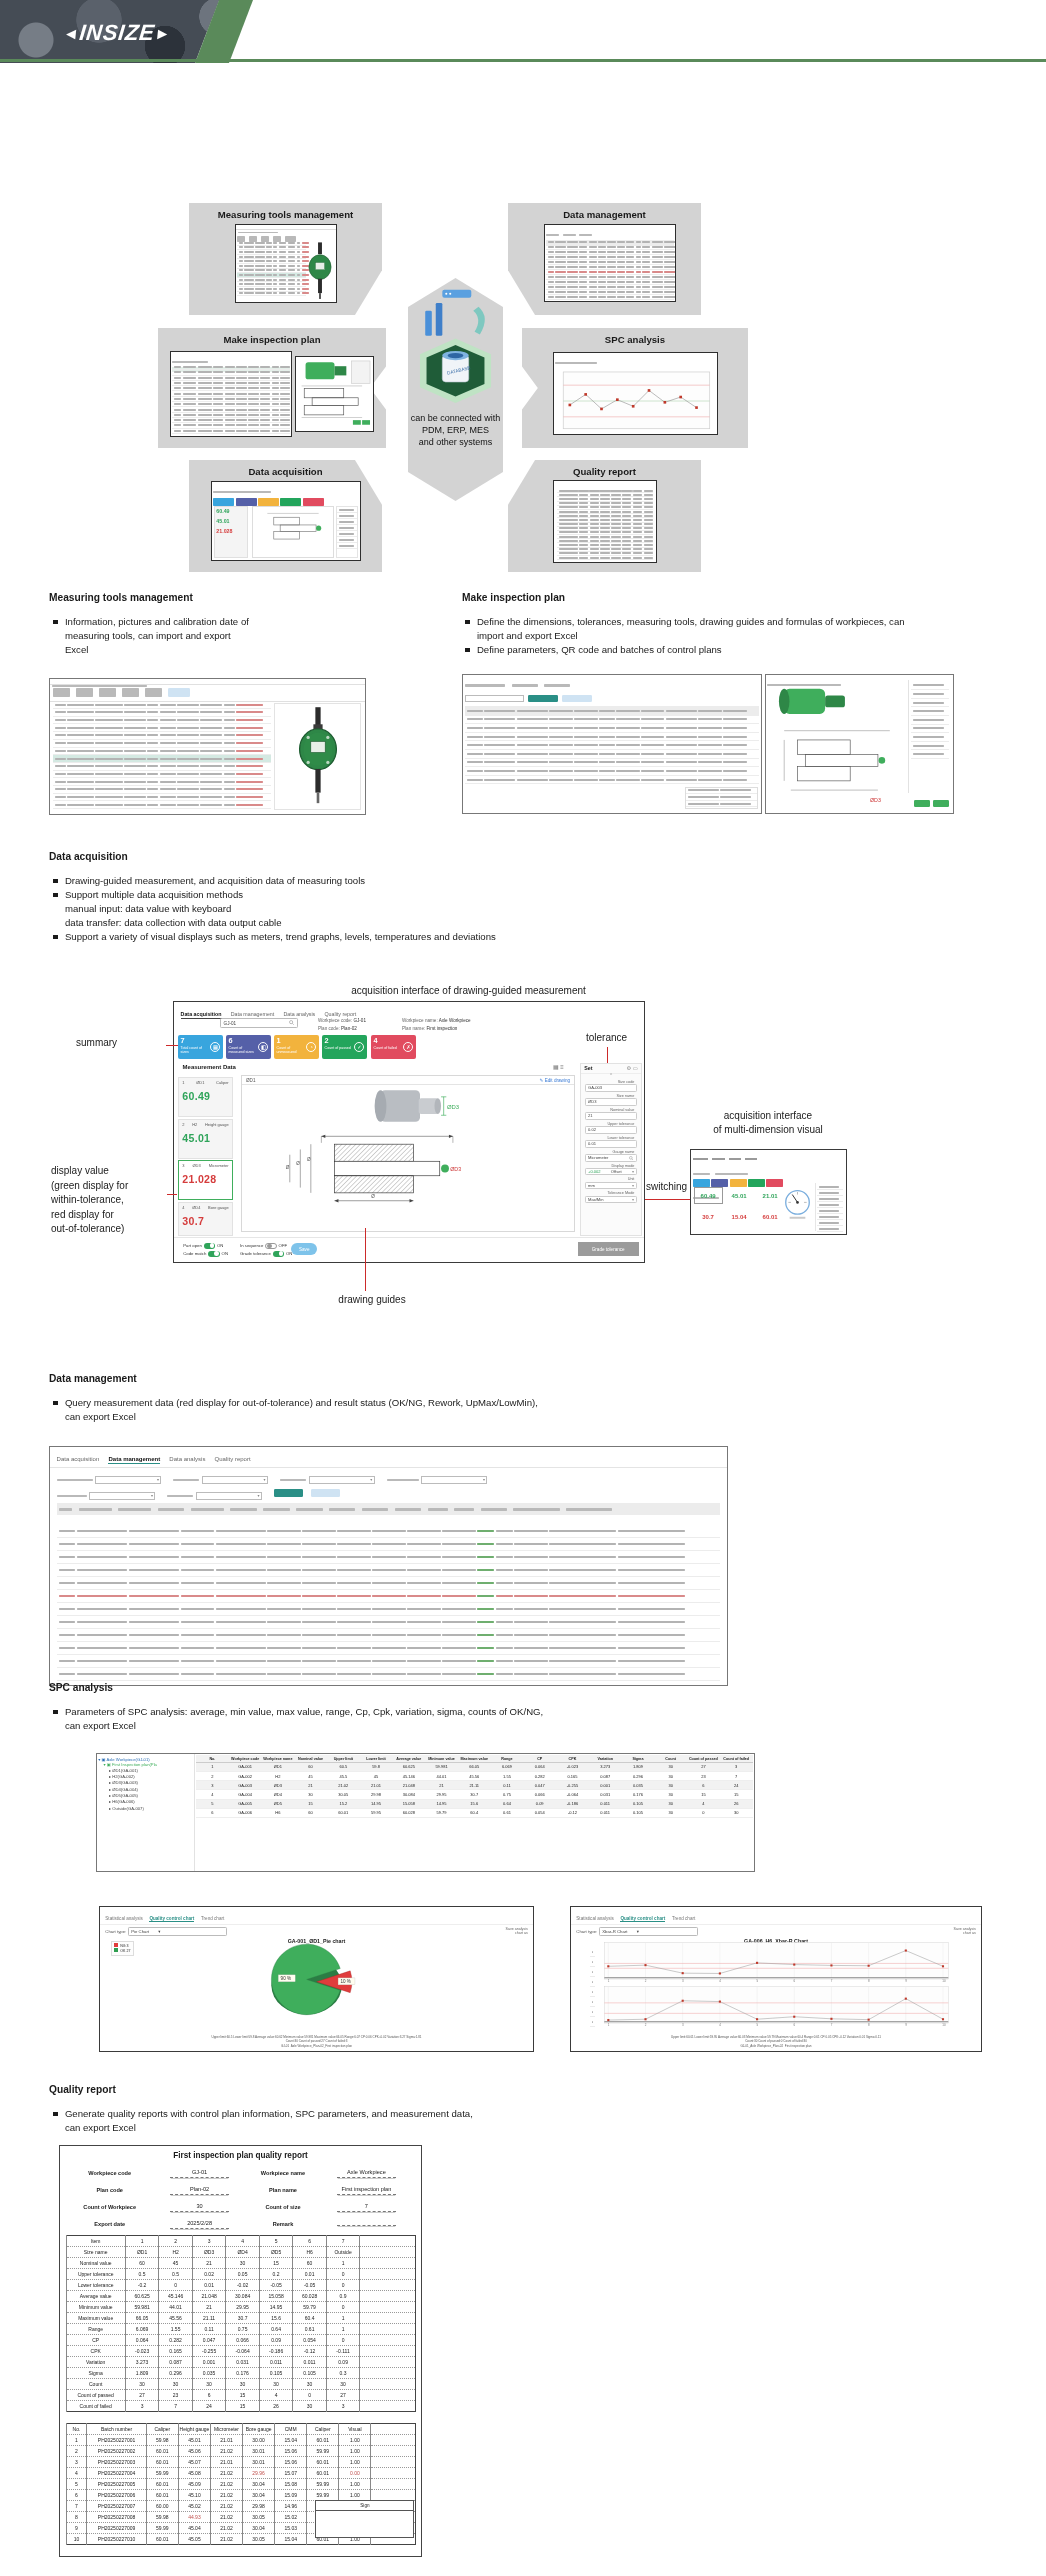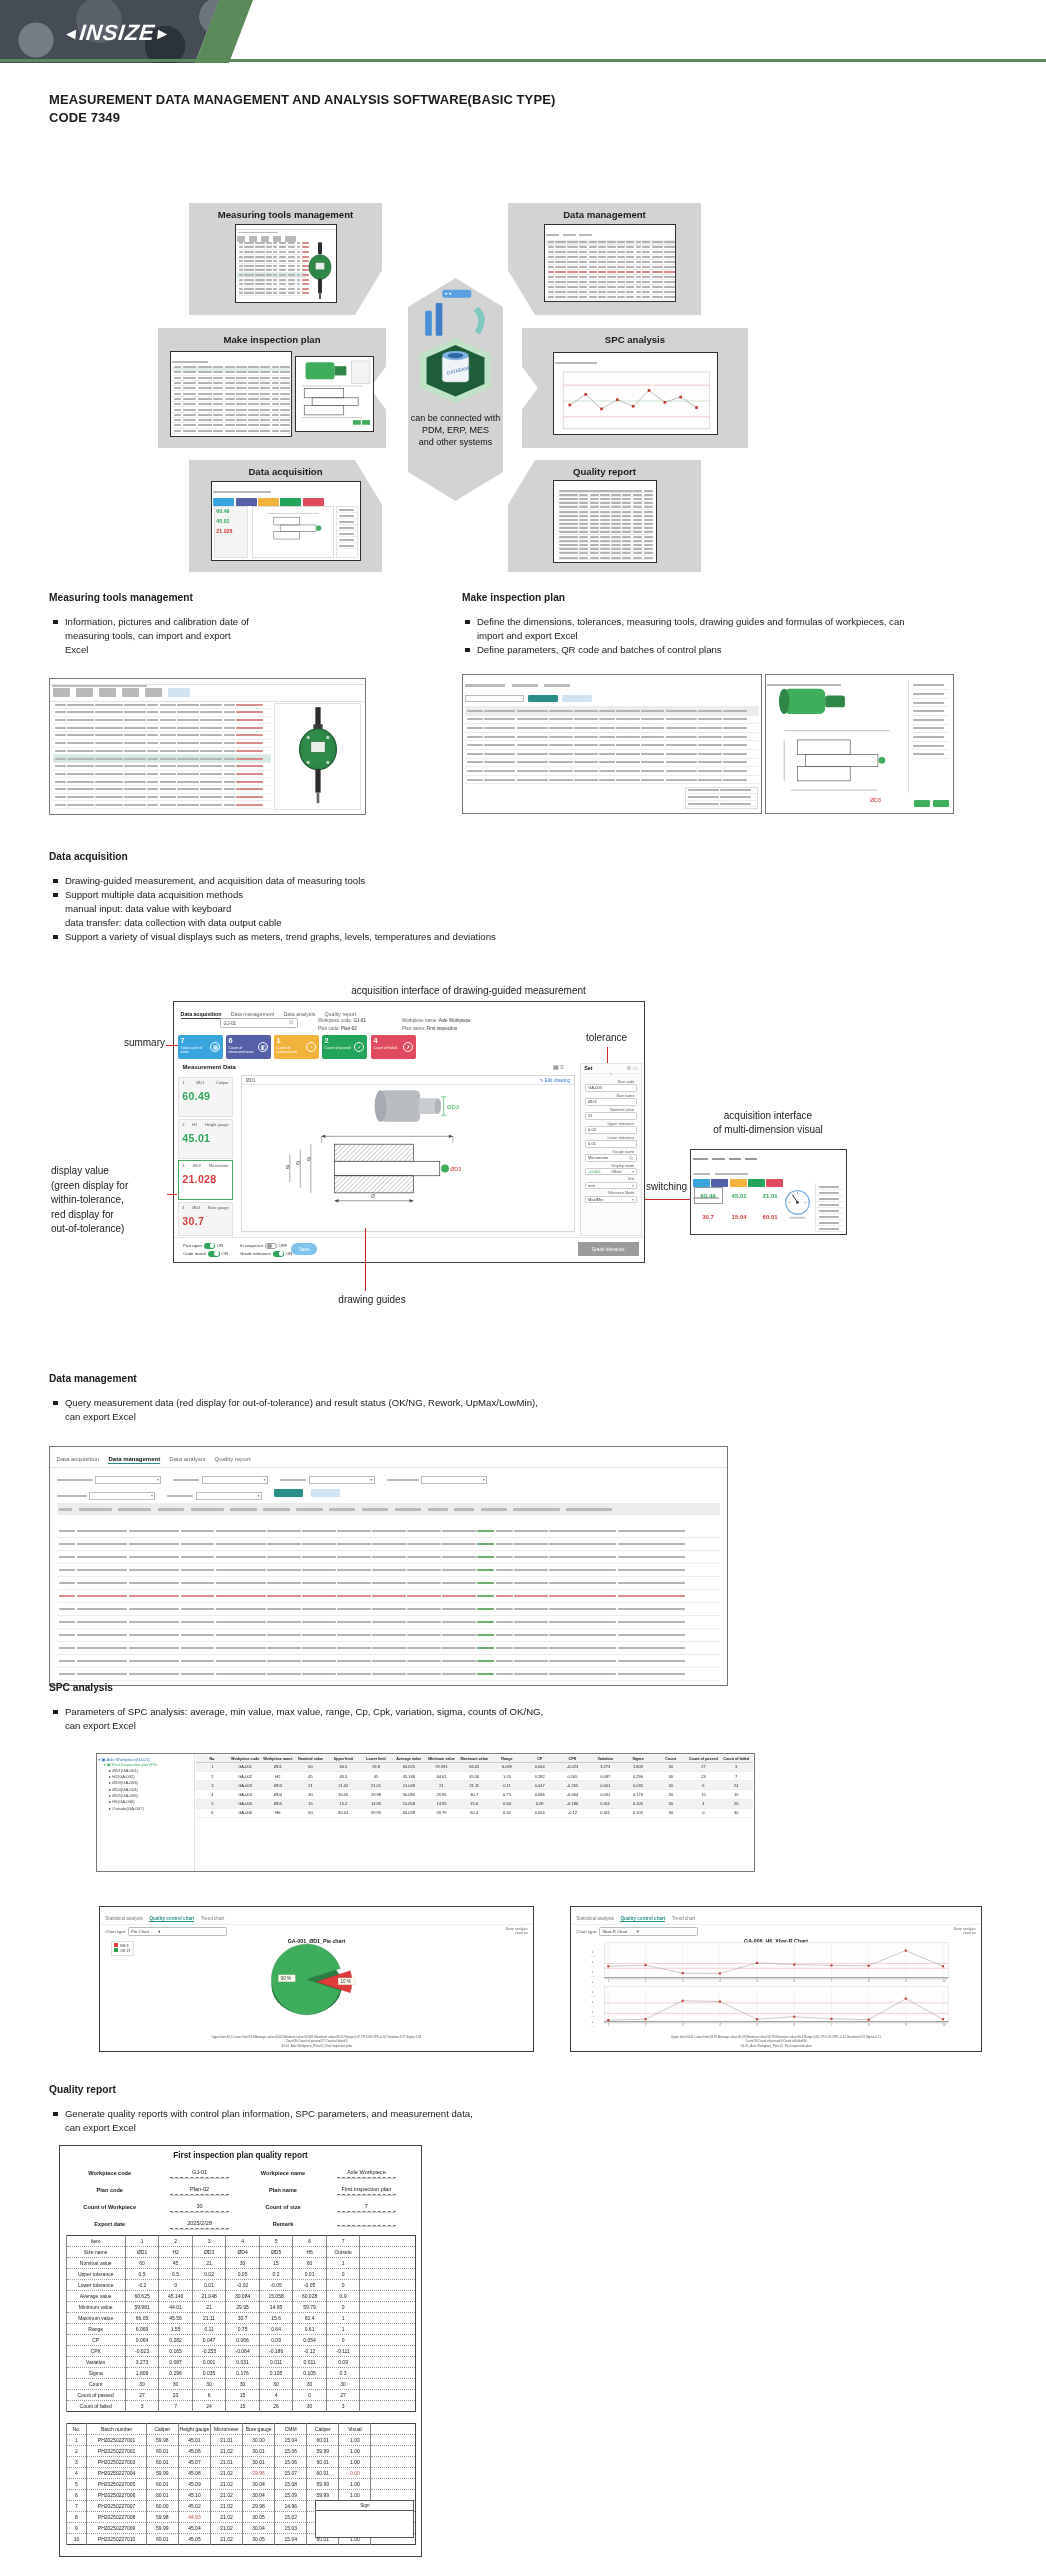--- a/index.html
+++ b/index.html
@@ -98,24 +98,20 @@
 </head>
 <body>
 
 <div id="page">
 
   <div class="abs hero"></div>
   <div class="abs hero-band"></div>
   <div class="abs hero-line"></div>
   <div class="abs logo"><span class="arr">◄</span><span>INSIZE</span><span class="arr">►</span></div>
 
-  <div class="abs page-title">
-    <div>MEASUREMENT DATA MANAGEMENT AND ANALYSIS SOFTWARE(BASIC TYPE)</div>
-    <div>CODE 7349</div>
-  </div>
 
   <div class="abs dg-panel" style="left:189px;top:203px;width:193px;height:112px;clip-path:polygon(0 0,100% 0,100% 60%,86% 100%,0 100%)">
     <div class="dg-title">Measuring tools management</div>
   </div>
   <div class="thumb" style="left:235px;top:224px;width:102px;height:79px">
     <div style="height:5.3px;border-bottom:0.7px solid #ddd"><span class="skelbar" style="width:40%;height:1.3px;margin:2px"></span></div>
     <div style="padding:1.3px"><span class="skelbar" style="width:8px;height:5.3px;margin-right:4px"></span><span class="skelbar" style="width:8px;height:5.3px;margin-right:4px"></span><span class="skelbar" style="width:8px;height:5.3px;margin-right:4px"></span><span class="skelbar" style="width:8px;height:5.3px;margin-right:4px"></span><span class="skelbar" style="width:10.6px;height:5.3px"></span></div>
     <div style="position:absolute;left:1.3px;top:16px;width:69px">
         <div class="skelrow" style="height: 4.6px;">
           <span class="skelcell" style="width: 5.93548%;"></span>
@@ -1538,21 +1534,21 @@
             <span>Grade tolerance</span>
             <span class="pill"></span>
             <span>ON</span>
           </div>
       </div>
       <button class="savebtn" style="left:117px;top:5.3px">Save</button>
       <div class="gradebtn" style="right:5.3px;top:4px;width:61px">Grade tolerance</div>
     </div>
   </div>
 
-  <div class="abs ann" style="left:76px;top:1037px;width:89px;text-align:right">summary</div>
+  <div class="abs ann" style="left:76px;top:1037px;width:89px;text-align:left">summary</div>
   <div class="redline" style="left:166px;top:1045px;width:12px;height:1.3px"></div>
 
   <div class="abs ann" style="left:586px;top:1032px;width:73px">tolerance</div>
   <div class="redline" style="left:607px;top:1047px;width:1.3px;height:16px"></div>
 
   <div class="abs ann" style="left:51px;top:1164px;width:120px;line-height:14.5px">
     <div>display value</div>
     <div>(green display for</div>
     <div>within-tolerance,</div>
     <div>red display for</div>

